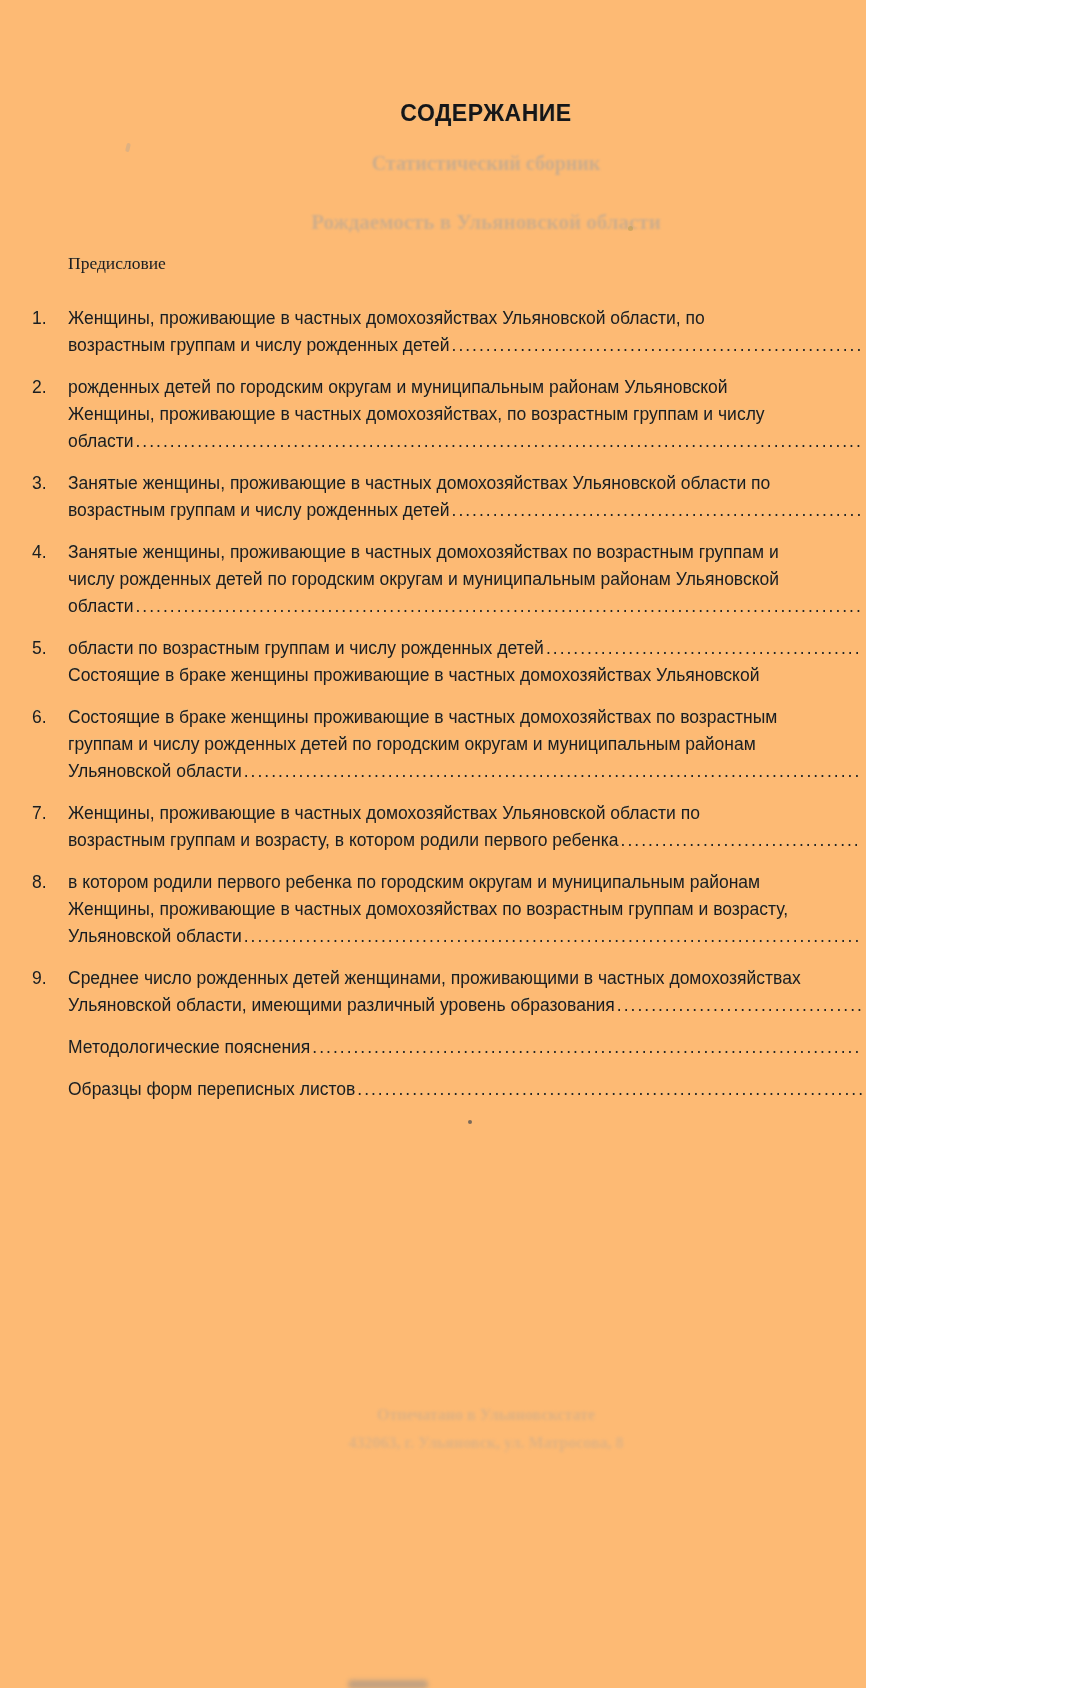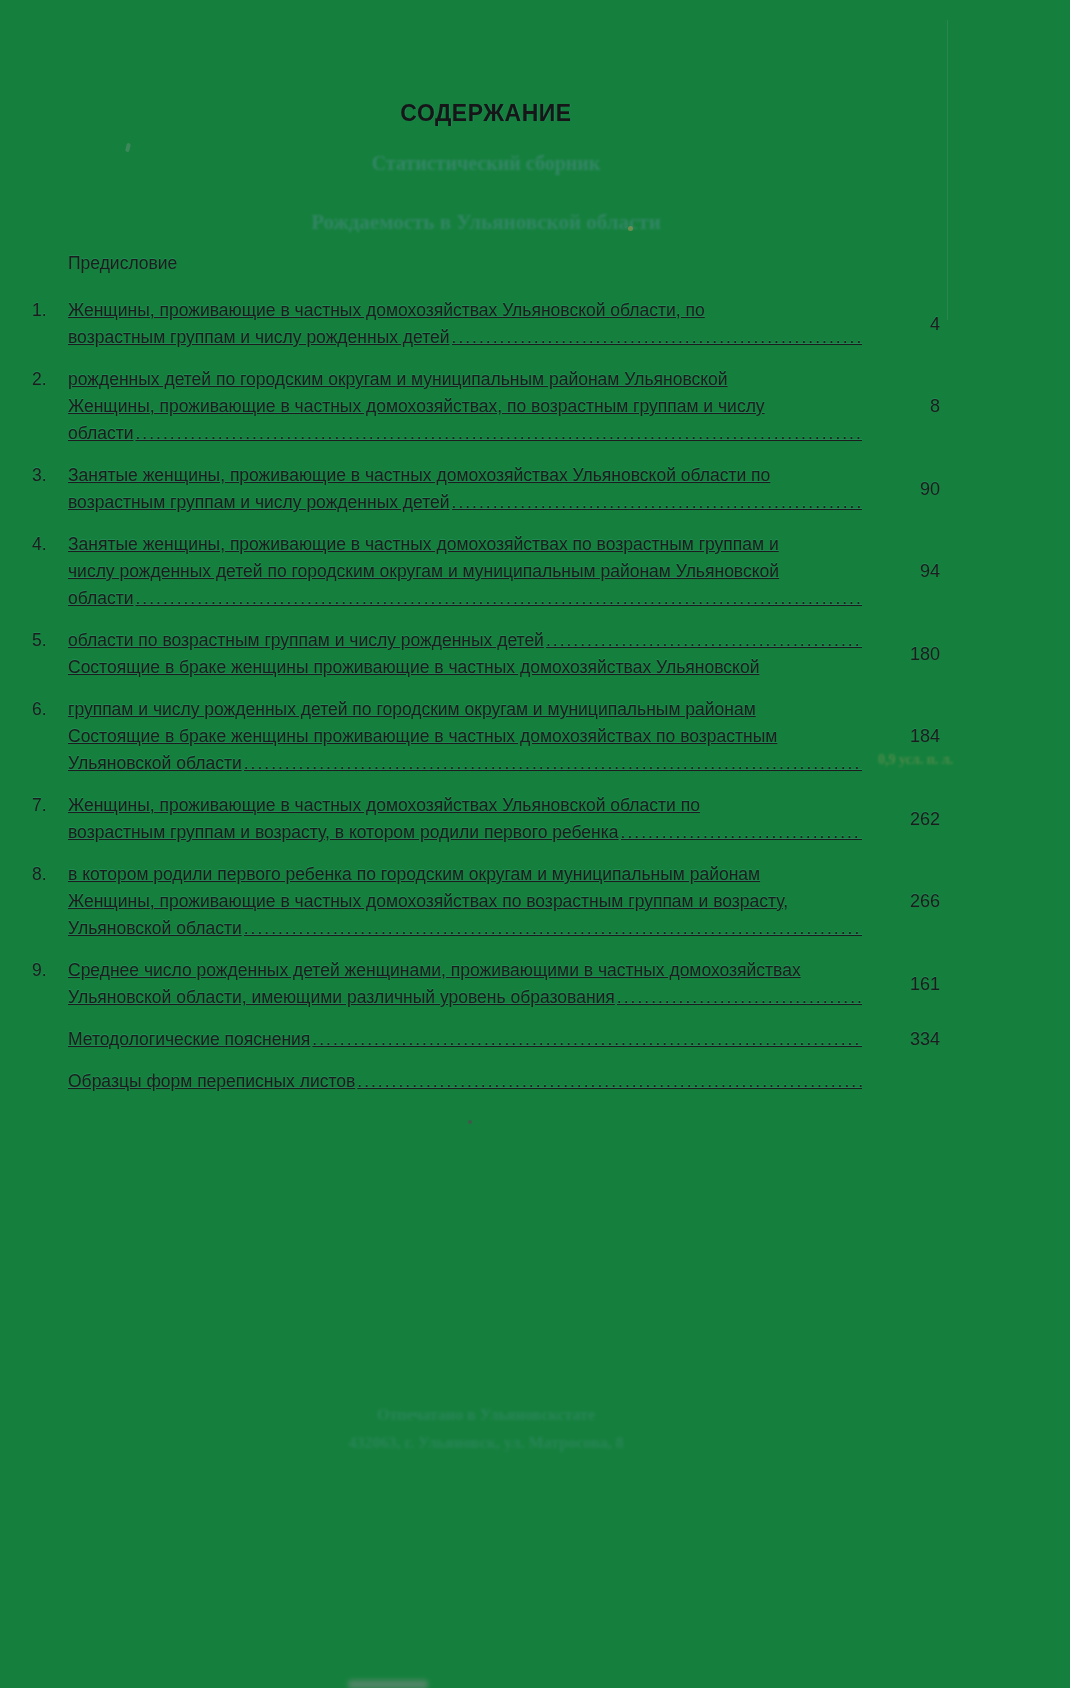--- a/index.html
+++ b/index.html
@@ -1,20 +1,20 @@
 <!DOCTYPE html>
 <html lang="ru"><head>
 <meta charset="utf-8">
 <style>
   html,body { margin:0; padding:0; background:#ffffff; }
   .page {
     position:relative;
-    width:1070px;
+    width:866px;
     height:1688px;
-    background:#15803d;
+    background:#fdba74;
     font-family:"Liberation Sans", sans-serif;
     color:#1c1c1e;
     overflow:hidden;
   }
   
   .heading {
     position:absolute;
     left:32px; top:100px; width:908px;
     text-align:center;
     font-size:23px; font-weight:bold;
@@ -37,24 +37,24 @@
   .g3 { left:878px; top:752px; font-size:14px; color:#a59a5e; opacity:0.38; filter:blur(1px); }
   .g4 { top:1406px; font-size:16px; opacity:0.22; filter:blur(1.4px); }
   .g5 { top:1434px; font-size:16px; opacity:0.20; filter:blur(1.6px); }
   
   .toc {
     position:absolute;
     left:32px; top:250px; width:908px;
     font-size:17.5px; line-height:27px;
     text-shadow:0 -1px 0 rgba(100,210,230,0.14);
   }
-  .preface { margin:0 0 20px 36px; }
+  .preface { margin:0 0 28px 36px;font-family:Liberation Serif, serif; }
   .entry { display:flex; margin-bottom:15px; }
   .num { flex:none; width:36px; }
-  .body { flex:none; width:794px;text-decoration:underline; }
+  .body { flex:none; width:794px; }
   .tline { white-space:nowrap; }
   .tline.last { display:flex; align-items:center; }
   .lt { flex:none; white-space:nowrap; }
   .leader {
     flex:1 1 auto;
     overflow:hidden;
     white-space:nowrap;
     margin-left:2px;
   }
   .leader::after {
@@ -146,22 +146,22 @@
           <span class="leader"></span>
         </div>
         <div class="tline">Состоящие в браке женщины проживающие в частных домохозяйствах Ульяновской</div>
       </div>
       <div class="pg">180</div>
     </div>
 
     <div class="entry">
       <div class="num">6.</div>
       <div class="body">
+        <div class="tline">Состоящие в браке женщины проживающие в частных домохозяйствах по возрастным</div>
         <div class="tline">группам и числу рожденных детей по городским округам и муниципальным районам</div>
-        <div class="tline">Состоящие в браке женщины проживающие в частных домохозяйствах по возрастным</div>
         <div class="tline last">
           <span class="lt">Ульяновской области</span>
           <span class="leader"></span>
         </div>
       </div>
       <div class="pg">184</div>
     </div>
 
     <div class="entry">
       <div class="num">7.</div>

